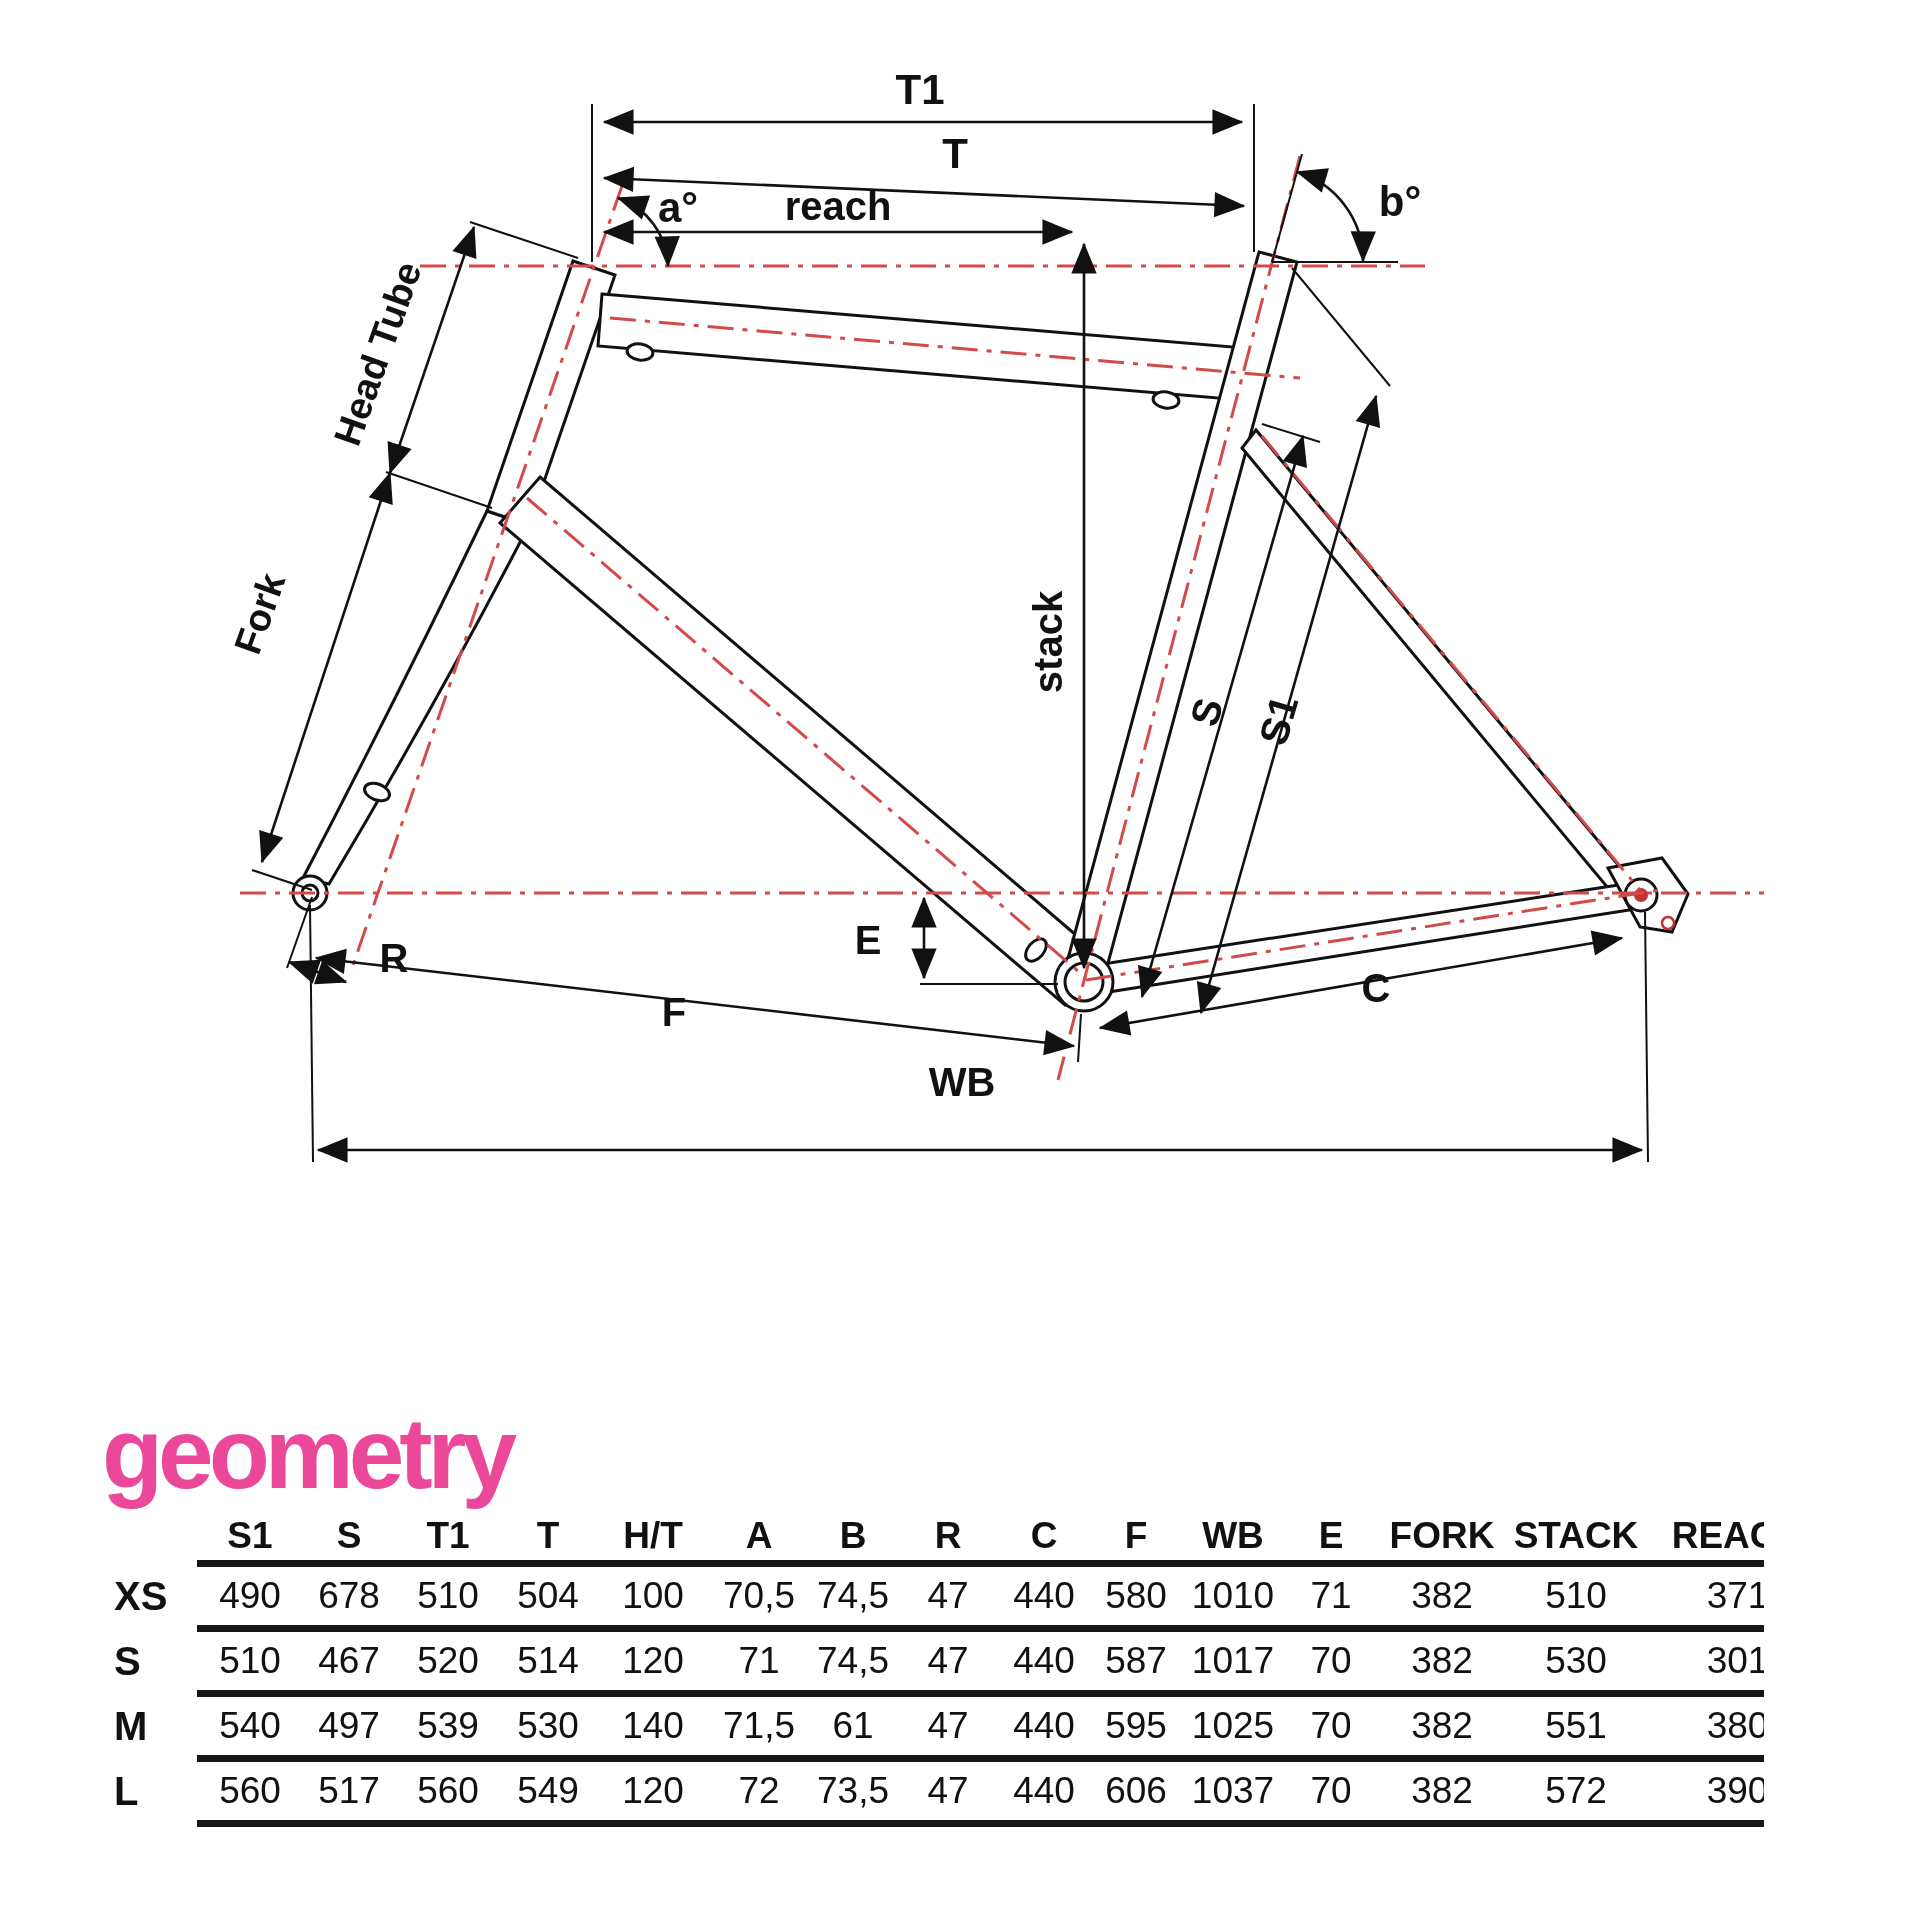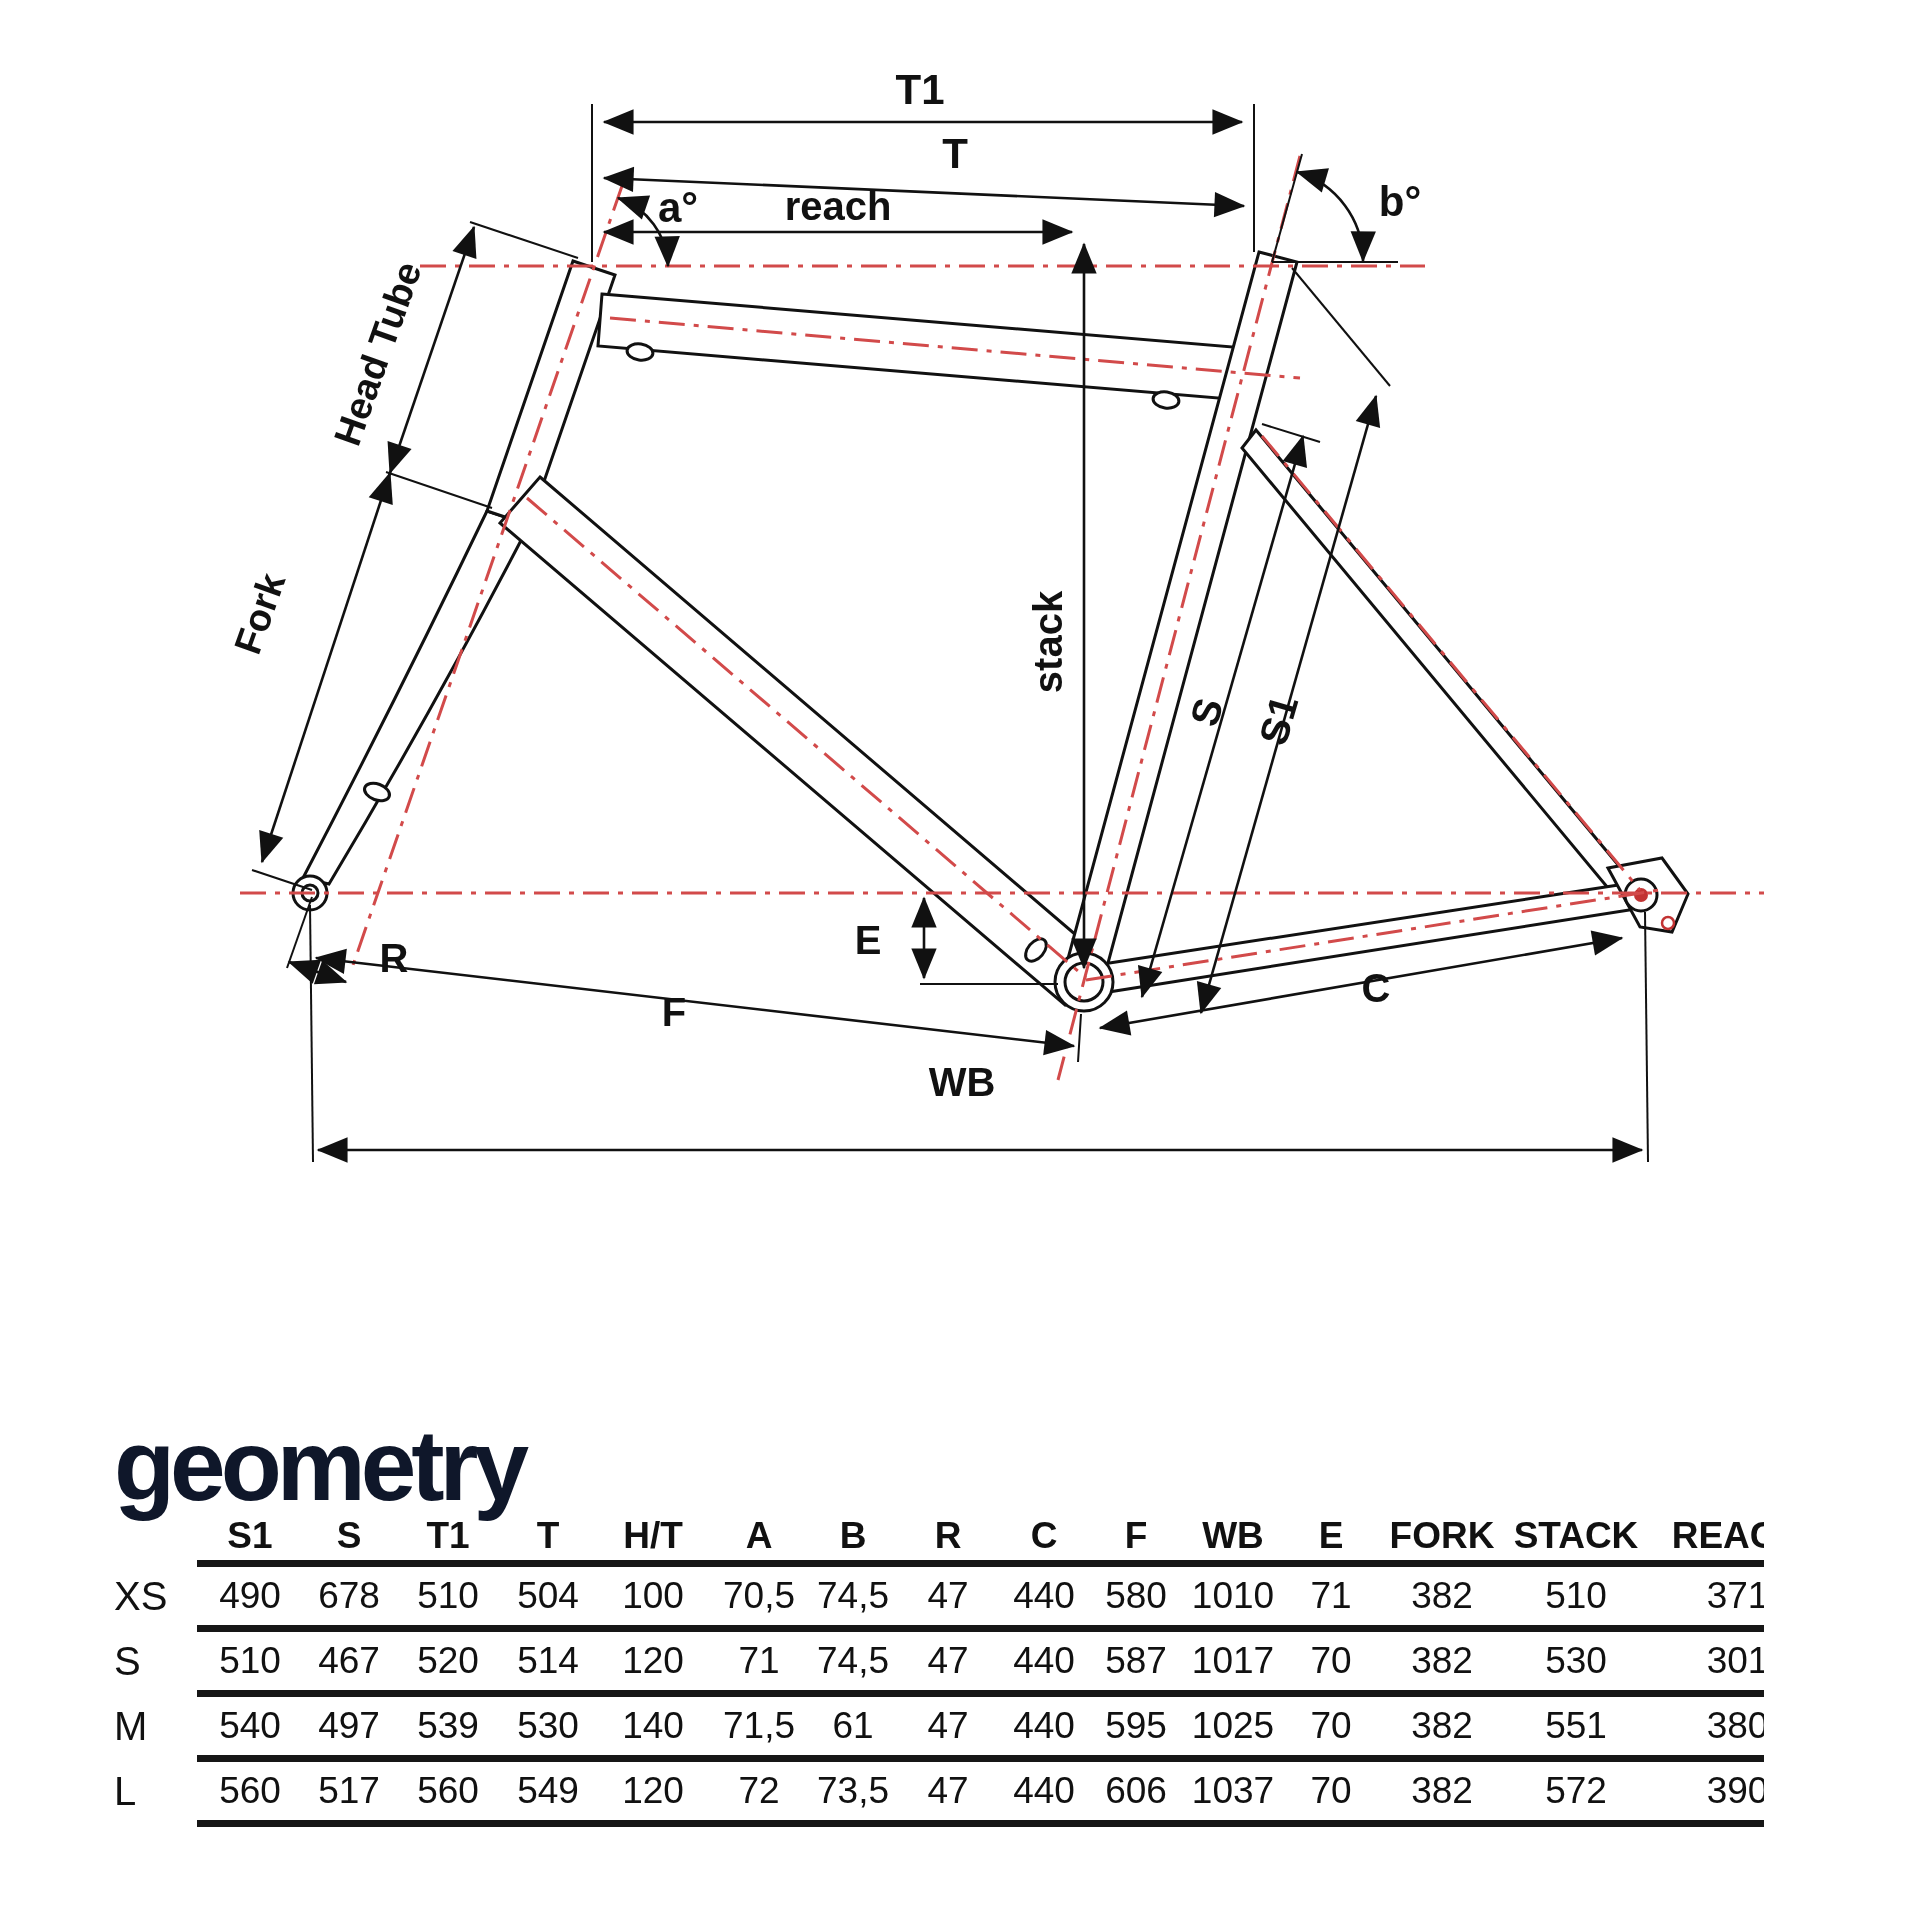--- a/index.html
+++ b/index.html
@@ -1,27 +1,27 @@
 <!DOCTYPE html>
 <html><head>
 <meta charset="utf-8">
 <style>
   html,body{margin:0;padding:0;background:#fff;}
   #page{position:relative;width:1764px;height:1920px;background:#fff;overflow:hidden;
         font-family:"Liberation Sans",sans-serif;color:#111;}
   #frame-diagram{position:absolute;top:0;left:0;}
-  #geo-title{position:absolute;top:1392px;left:98px;margin:16px;
-             font-size:100px;font-weight:bold;letter-spacing:-5px;color:#0f172a;}
+  #geo-title{position:absolute;top:1392px;left:98px;margin:4px;
+             font-size:100px;font-weight:bold;letter-spacing:-5px;color:#ec4899;}
   #geo-table{position:absolute;top:1512px;left:100px;width:1730px;
              border-collapse:collapse;table-layout:fixed;}
   #geo-table th{font-size:37px;font-weight:bold;text-align:center;height:48px;
                 vertical-align:middle;padding:0;white-space:nowrap;}
   #geo-table td{font-size:37px;text-align:center;height:58px;vertical-align:middle;
                 padding:0;white-space:nowrap;}
-  #geo-table td.rowlabel{font-weight:normal;text-align:left;padding-left:14px;font-size:40px;}
+  #geo-table td.rowlabel{font-weight:bold;text-align:left;padding-left:14px;font-size:40px;}
   #geo-table tbody td.val{border-top:7px solid #161616;}
   #geo-table tbody tr:last-child td.val{border-bottom:7px solid #161616;}
   text{fill:#111;font-family:"Liberation Sans",sans-serif;font-weight:bold;}
 </style>
 </head>
 <body>
 
 <div id="page">
 
   <svg id="frame-diagram" width="1920" height="1250" viewBox="0 0 1920 1250">

